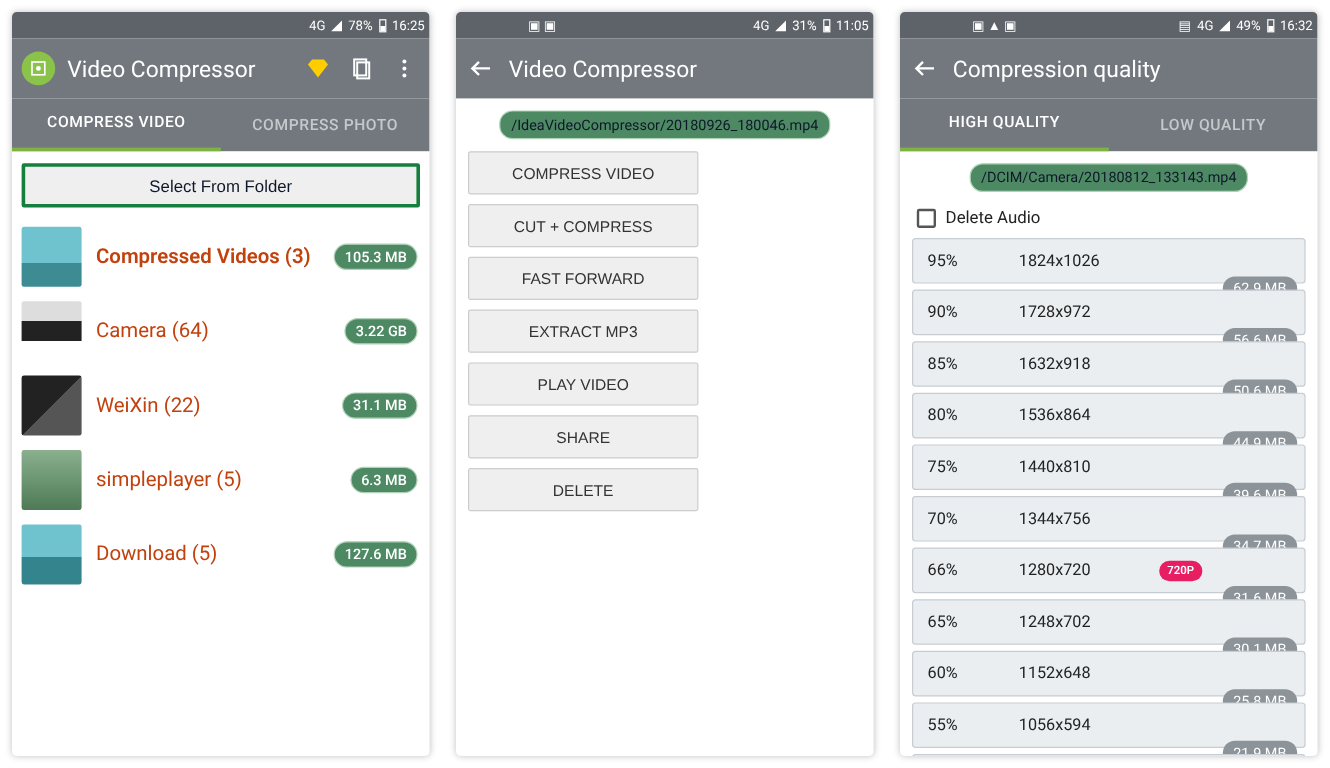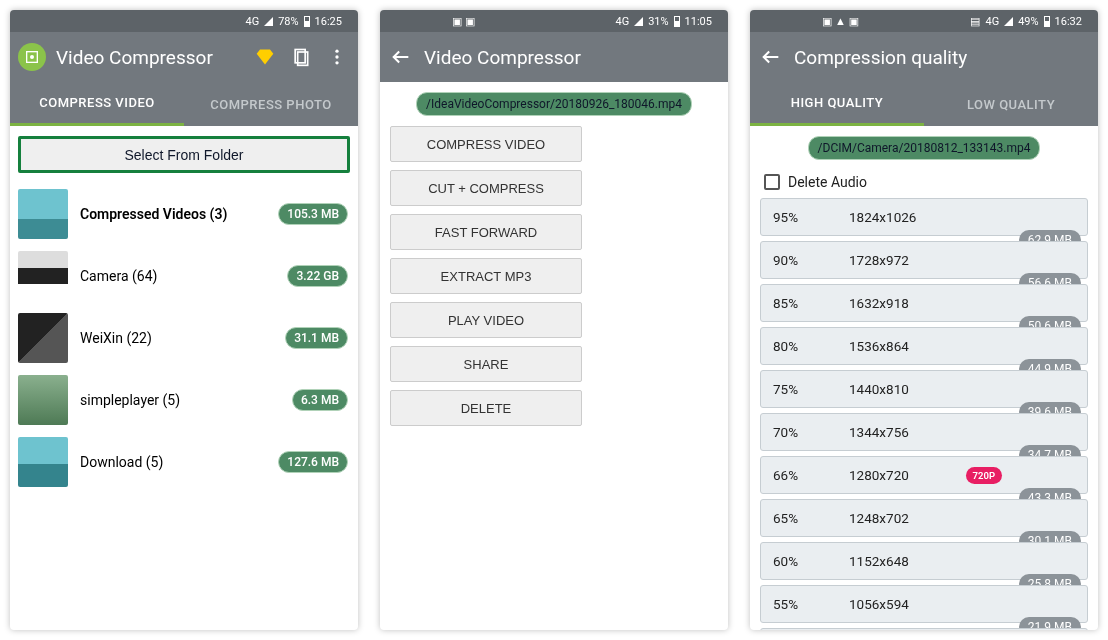--- a/index.html
+++ b/index.html
@@ -24,21 +24,21 @@
     position: relative;
   }
   .statusbar {
     height: 22px;
     background: #5d6368;
     color: #fff;
     display: flex;
     align-items: center;
     justify-content: flex-start;
     font-size: 11px;
-    padding: 0 16px;
+    padding: 0 4px;
     gap: 5px;
   }
   .statusbar .left-icons {
     margin-right: auto;
     padding-left: 56px;
     display:flex;
     gap:4px;
   }
   .appbar {
     height: 50px;
@@ -113,21 +113,21 @@
   .thumb {
     width: 50px; height: 50px;
     margin-left: 8px;
     border-radius: 2px;
     background: #aaa;
     display:flex; align-items:center; justify-content:center;
     font-size: 9px;
     color:#fff;
     overflow:hidden;
   }
-  .folder-label { flex:1; font-size: 14px; color:#000000; }
+  .folder-label { flex:1; font-size: 17px; color:#c2410c; }
   .folder-label.bold { font-weight:600; }
   .size-badge {
     background: #4d8a64;
     border: 1.5px solid #b0d2b8;
     color:#fff;
     font-size: 12px;
     font-weight:500;
     padding: 3px 8px;
     border-radius: 11px;
   }
@@ -403,21 +403,21 @@
       </div>
       <div class="q-row">
         <span class="q-pct">70%</span>
         <span class="q-res">1344x756</span>
         <span class="q-size">34.7 MB</span>
       </div>
       <div class="q-row">
         <span class="q-pct">66%</span>
         <span class="q-res">1280x720</span>
         <span class="res-badge">720P</span>
-        <span class="q-size">43.3 MB</span>
+        <span class="q-size">31.6 MB</span>
       </div>
       <div class="q-row">
         <span class="q-pct">65%</span>
         <span class="q-res">1248x702</span>
         <span class="q-size">30.1 MB</span>
       </div>
       <div class="q-row">
         <span class="q-pct">60%</span>
         <span class="q-res">1152x648</span>
         <span class="q-size">25.8 MB</span>

